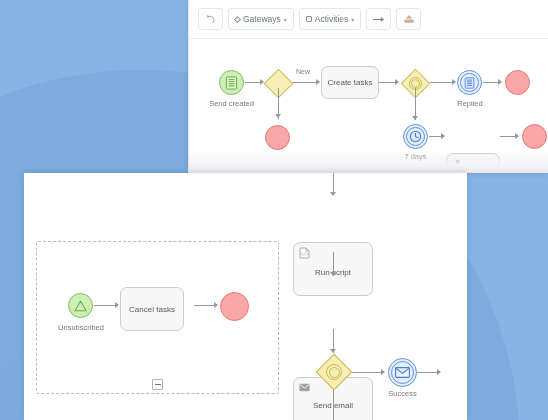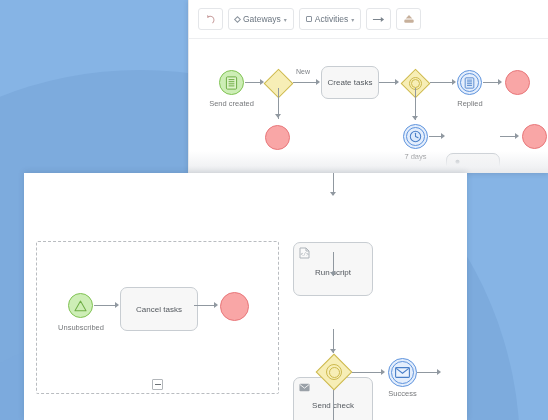--- a/index.html
+++ b/index.html
@@ -336,21 +336,21 @@
     <div class="node ev ev-start" style="left:44px; top:120px;">
       <svg width="13" height="12" viewBox="0 0 14 13">
         <path d="M7 1.2 L13 11.6 L1 11.6 Z" fill="#cdeeb6" stroke="#6fae46" stroke-width="1.1" stroke-linejoin="round"></path>
       </svg>
     </div>
     <div class="lbl" style="left:20px; top:150px; width:74px;">Unsubscribed</div>
 
     <div class="conn h" style="left:70px; top:132px; width:23px;"></div>
     <div class="arrow r" style="left:91px; top:129px;"></div>
 
-    <div class="task" style="left:96px; top:114px; width:78px; height:44px;">
+    <div class="task" style="left:96px; top:114px; width:64px; height:44px;">
       <span>Cancel tasks</span>
     </div>
 
     <div class="conn h" style="left:170px; top:132px; width:22px;"></div>
     <div class="arrow r" style="left:190px; top:129px;"></div>
     <div class="node ev ev-end" style="left:196px; top:119px; width:29px; height:29px;"></div>
 
     <div class="conn v" style="left:309px; top:0px; height:22px;"></div>
     <div class="arrow d" style="left:306px; top:19px;"></div>
 
@@ -368,21 +368,21 @@
     <div class="conn v" style="left:309px; top:79px; height:24px;"></div>
     <div class="arrow d" style="left:306px; top:99px;"></div>
 
     <div class="task" style="left:269px; top:106px; width:80px; height:50px;">
       <span class="tico">
         <svg width="12" height="9" viewBox="0 0 12 9">
           <rect x="0.5" y="0.5" width="11" height="8" rx="1" fill="#9aa1a8"></rect>
           <path d="M0.9 1.2 L6 5.2 L11.1 1.2" fill="none" stroke="#f7f7f7" stroke-width="1"></path>
         </svg>
       </span>
-      <span style="padding-top:7px">Send check</span>
+      <span style="padding-top:7px">Send email</span>
     </div>
 
     <div class="conn v" style="left:309px; top:156px; height:24px;"></div>
     <div class="arrow d" style="left:306px; top:176px;"></div>
 
     <div class="node gw" style="left:292px; top:181px; width:36px; height:36px;">
       <div class="dia" style="width:26px;height:26px;"></div>
       <div class="inner" style="width:16px;height:16px;"></div>
       <div class="inner2" style="width:11px;height:11px;border-radius:50%;"></div>
     </div>

